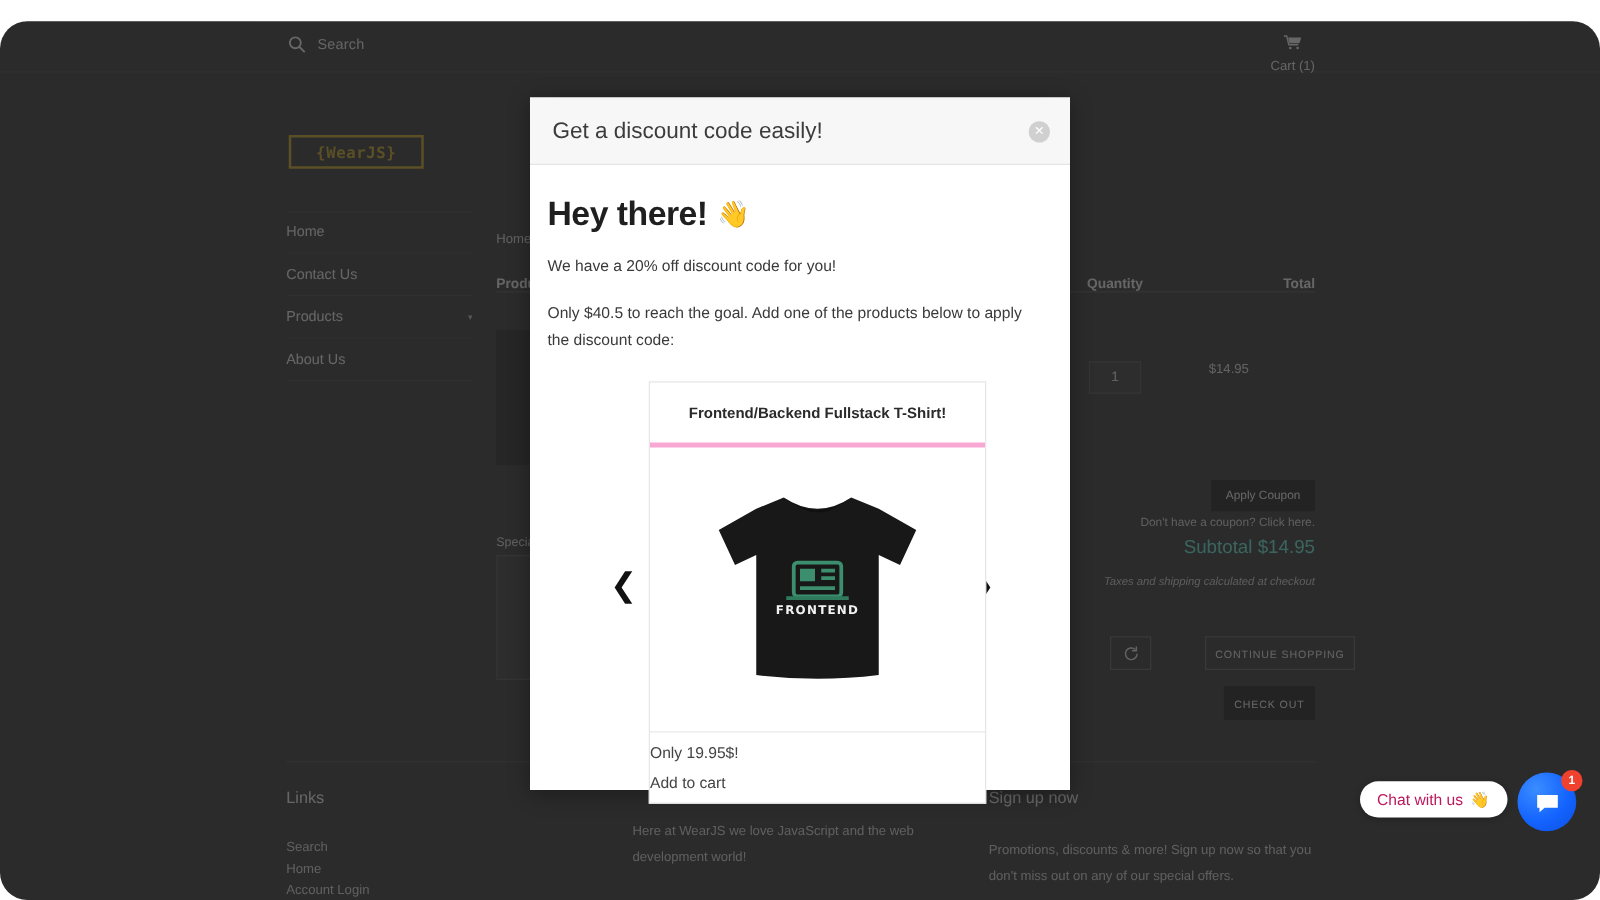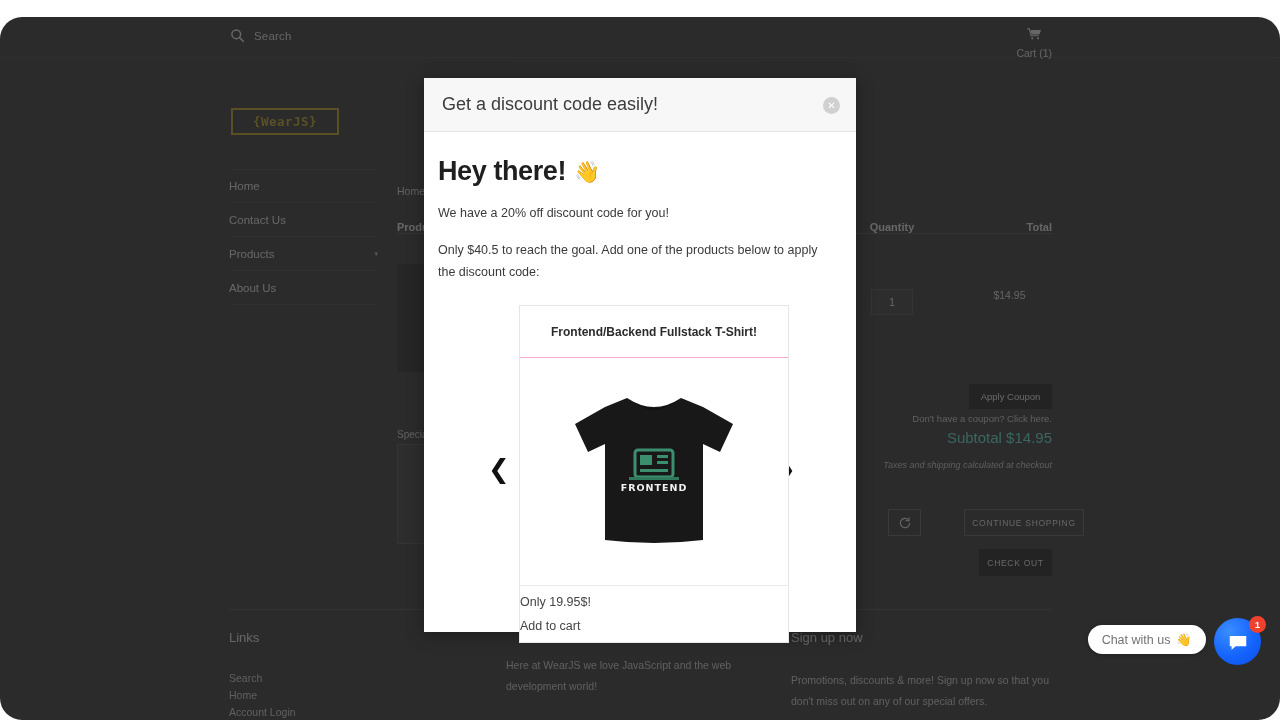--- a/index.html
+++ b/index.html
@@ -69,21 +69,21 @@
   #cart-head .c-prod { width: 420px; }
   #cart-head .c-qty  { width: 150px; text-align: center; }
   #cart-head .c-tot  { width: 85px; text-align: right; }
   #cart-row { display: flex; align-items: flex-start; padding-top: 30px; }
   #thumb { width: 92px; height: 108px; background: #1c1c1c; }
   .qty-box {
     width: 42px; height: 26px; background: #343434; border: 1px solid #4a4a4a;
     font-size: 11px; color: #e2e2e2; display: flex; align-items: center; justify-content: center;
   }
   #qty-cell { width: 150px; display: flex; justify-content: center; padding-top: 25px; }
-  #tot-cell { width: 85px; text-align: center; padding-top: 25px; font-size: 10.5px; color: #e2e2e2; }
+  #tot-cell { width: 85px; text-align: left; padding-top: 25px; font-size: 10.5px; color: #e2e2e2; }
 
   
   #special-label { position: absolute; left: 397px; top: 412px; font-size: 10px; color: #d8d8d8; }
   #special-box {
     position: absolute; left: 397px; top: 427px;
     width: 210px; height: 100px; background: #343434; border: 1px solid #4a4a4a;
   }
 
   
   #coupon-btn {
@@ -156,37 +156,37 @@
     position: absolute; top: 151px; font-size: 26px; color: #111; font-weight: bold;
     font-family: "DejaVu Sans", sans-serif; line-height: 1;
   }
   #arrow-prev { left: 50px; }
   #arrow-next { right: 46px; }
   #card {
     position: absolute; left: 81px; top: 0; width: 270px; height: 338px;
     background: #fff; border: 1px solid #e6e6e6;
   }
   #card-head {
-    height: 52px; border-bottom: 1px solid #f9a8d4;
+    height: 52px; border-bottom: 4px solid #f9a8d4;
     display: flex; align-items: center; justify-content: center;
   }
   #card-title { font-size: 12px; font-weight: bold; color: #2b2b2b; }
   #card-img { height: 228px; display: flex; align-items: center; justify-content: center;
               border-bottom: 1px solid #eaeaea; }
   #card-foot { height: 56px; padding-top: 9px; }
   #price { font-size: 12.5px; color: #444; }
   #addcart { font-size: 12.5px; color: #444; margin-top: 10px; }
 
   
   #chat-pill {
     position: absolute; right: 74px; bottom: 66px;
     height: 29px; padding: 0 14px; background: #fff; border-radius: 15px;
     display: flex; align-items: center; gap: 6px;
     box-shadow: 0 1px 5px rgba(0,0,0,.25);
-    font-size: 12.5px; color: #737373; z-index: 60;
+    font-size: 12.5px; color: #be185d; z-index: 60;
   }
   #chat-btn {
     position: absolute; right: 19px; bottom: 55px;
     width: 47px; height: 47px; border-radius: 50%;
     background: radial-gradient(circle at 32% 28%, #3b8dff 0%, #1464ff 55%, #0b4fe0 100%);
     display: flex; align-items: center; justify-content: center; z-index: 60;
   }
   #chat-badge {
     position: absolute; right: 14px; bottom: 87px;
     width: 17px; height: 17px; border-radius: 50%; background: #f0412e;

